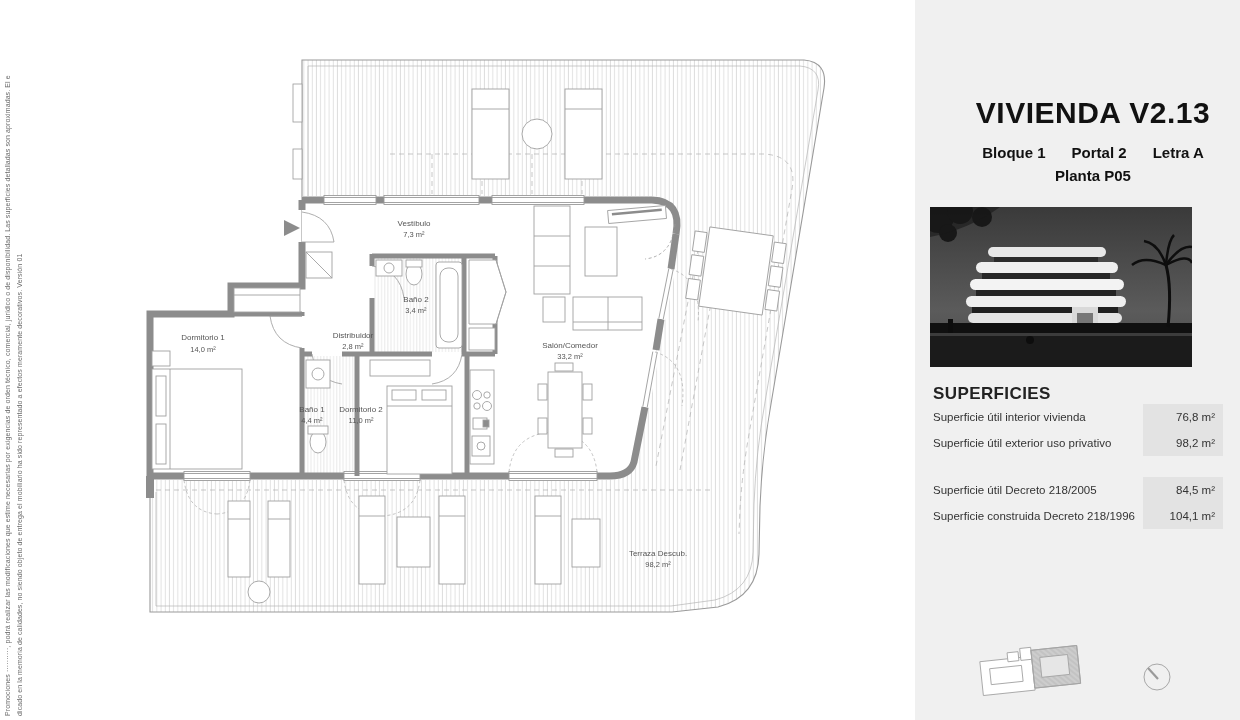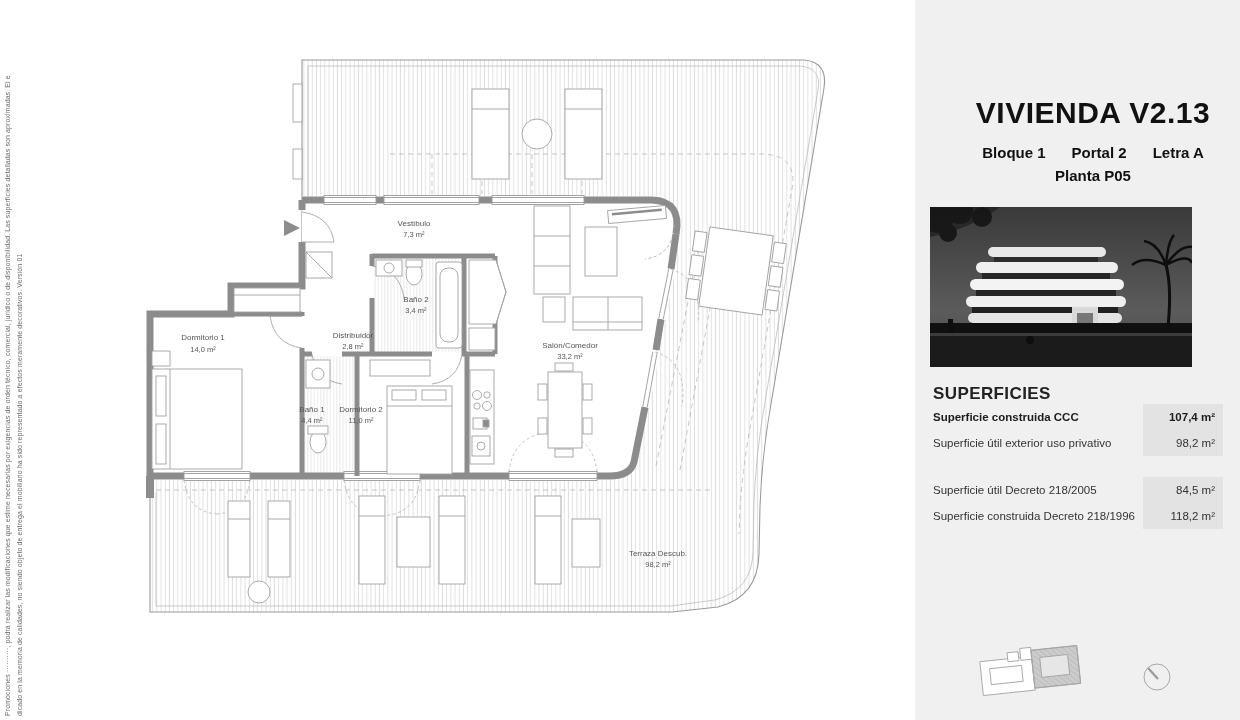--- a/index.html
+++ b/index.html
@@ -355,36 +355,36 @@
           <path d="M236,58 Q238,34 244,28" stroke-width="2.5"></path>
         </g>
         <circle cx="100" cy="133" r="4" fill="#0d0d0d"></circle>
         <rect x="18" y="112" width="5" height="14" fill="#0d0d0d"></rect>
       </svg>
     </div>
 
     <div class="sup-head">SUPERFICIES</div>
 
     <div class="sup-table">
-      <div class="sup-row bold">
-        <div class="lbl">Superficie construida CCC</div>
-        <div class="val">107,4 m²</div>
+      <div class="sup-row">
+        <div class="lbl">Superficie útil interior vivienda</div>
+        <div class="val">76,8 m²</div>
       </div>
       <div class="sup-row">
         <div class="lbl">Superficie útil exterior uso privativo</div>
         <div class="val">98,2 m²</div>
       </div>
       <div class="sup-gap"></div>
       <div class="sup-row">
         <div class="lbl">Superficie útil Decreto 218/2005</div>
         <div class="val">84,5 m²</div>
       </div>
       <div class="sup-row">
         <div class="lbl">Superficie construida Decreto 218/1996</div>
-        <div class="val">118,2 m²</div>
+        <div class="val">104,1 m²</div>
       </div>
     </div>
 
     <div class="keyplan">
       <svg width="120" height="64" viewBox="0 0 120 64">
         <defs>
           <pattern id="kphatch" width="4" height="4" patternUnits="userSpaceOnUse" patternTransform="rotate(45)">
             <path d="M0,2 H4" stroke="#aaaaaa" stroke-width="0.6"></path>
           </pattern>
         </defs>

